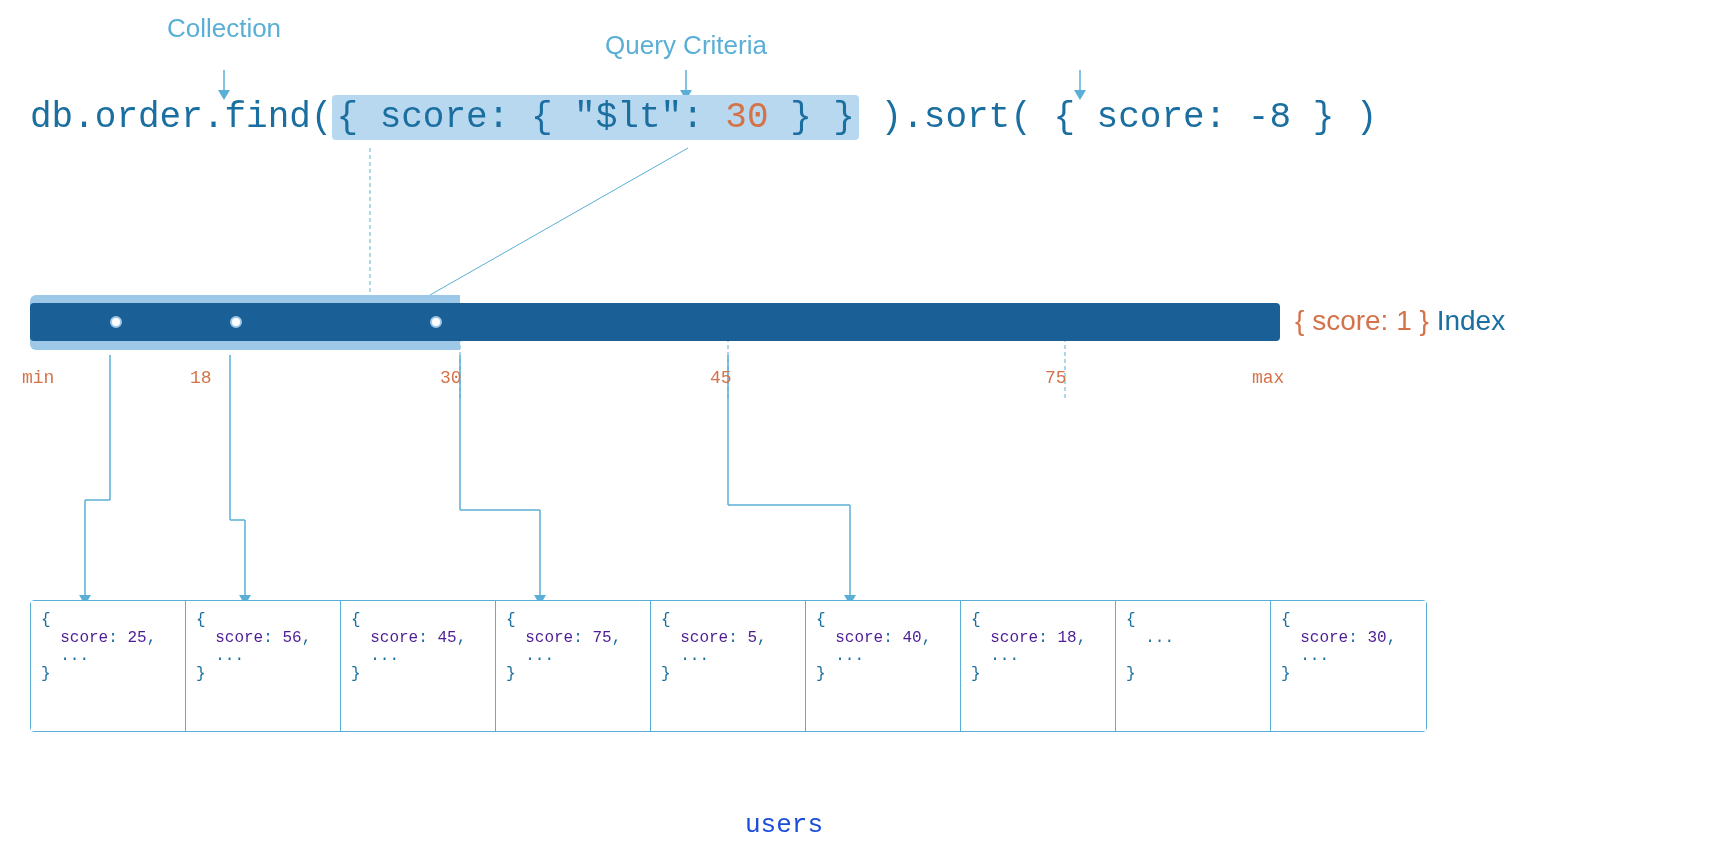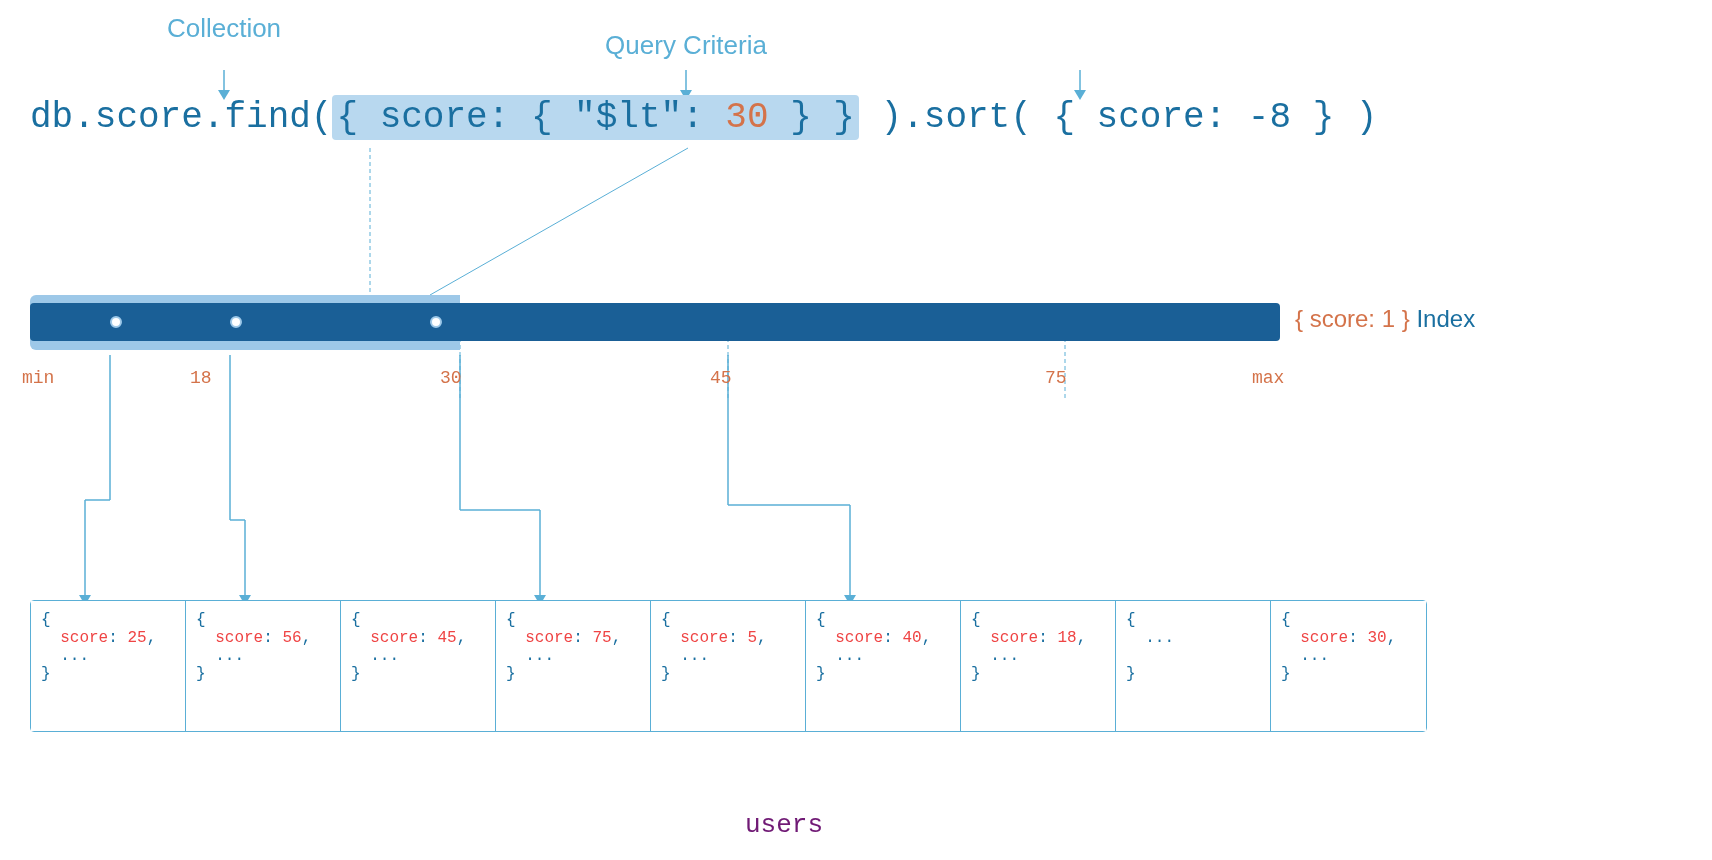--- a/index.html
+++ b/index.html
@@ -90,21 +90,21 @@
       top: 50%;
       transform: translateY(-50%);
     }
 
     
     .index-label {
       position: absolute;
       top: 305px;
       left: 1295px;
       font-family: 'Helvetica Neue', Arial, sans-serif;
-      font-size: 24px;
+      font-size: 28px;
       color: #1a6fa0;
       white-space: nowrap;
     }
     .index-label .orange { color: #d4734a; }
 
     
     .scale-label {
       position: absolute;
       font-family: Liberation Mono, monospace;
       font-size: 18px;
@@ -129,31 +129,31 @@
       min-height: 130px;
       border-right: 1.5px solid #5aafd6;
       padding: 10px 10px 8px 10px;
       font-size: 16px;
       font-family: 'Courier New', Courier, monospace;
       color: #1a6fa0;
       background: #fff;
       position: relative;
     }
     .doc-cell:last-child { border-right: none; width: 155px; }
-    .doc-cell .doc-score { color: #ef4444; text-align: right; }
+    .doc-cell .doc-score { color: #4c1d95; text-align: right; }
 
     
     .collection-label {
       position: absolute;
       bottom: 20px;
       left: 50%;
       transform: translateX(-50%);
       font-family: 'Courier New', Courier, monospace;
       font-size: 26px;
-      color: #701a75;
+      color: #1d4ed8;
       white-space: nowrap;
     }
 
     
     .svg-overlay {
       position: absolute;
       top: 0; left: 0;
       width: 1712px;
       height: 860px;
       pointer-events: none;
@@ -204,21 +204,21 @@
     <line x1="728" y1="355" x2="728" y2="505" stroke="#5aafd6" stroke-width="1.5"></line>
     <line x1="728" y1="505" x2="850" y2="505" stroke="#5aafd6" stroke-width="1.5"></line>
     <line x1="850" y1="505" x2="850" y2="600" stroke="#5aafd6" stroke-width="1.5"></line>
     <polygon points="844,595 856,595 850,605" fill="#5aafd6"></polygon>
   </svg>
 
   <div class="label label-collection">Collection</div>
   <div class="label label-query">Query Criteria</div>
 
   <div class="code-line">
-    <span>db.score.find(</span><span class="code-highlight">{ score: { "$lt": <span class="code-number">30</span> } }</span><span> ).sort( { score: -8 } )</span>
+    <span>db.order.find(</span><span class="code-highlight">{ score: { "$lt": <span class="code-number">30</span> } }</span><span> ).sort( { score: -8 } )</span>
   </div>
 
   <div class="index-bar-container">
     <div class="index-bar-light"></div>
     <div class="index-bar-dark">
 
       <div class="bar-dot" style="left: 80px;"></div>
       <div class="bar-dot" style="left: 200px;"></div>
       <div class="bar-dot" style="left: 400px;"></div>
     </div>

